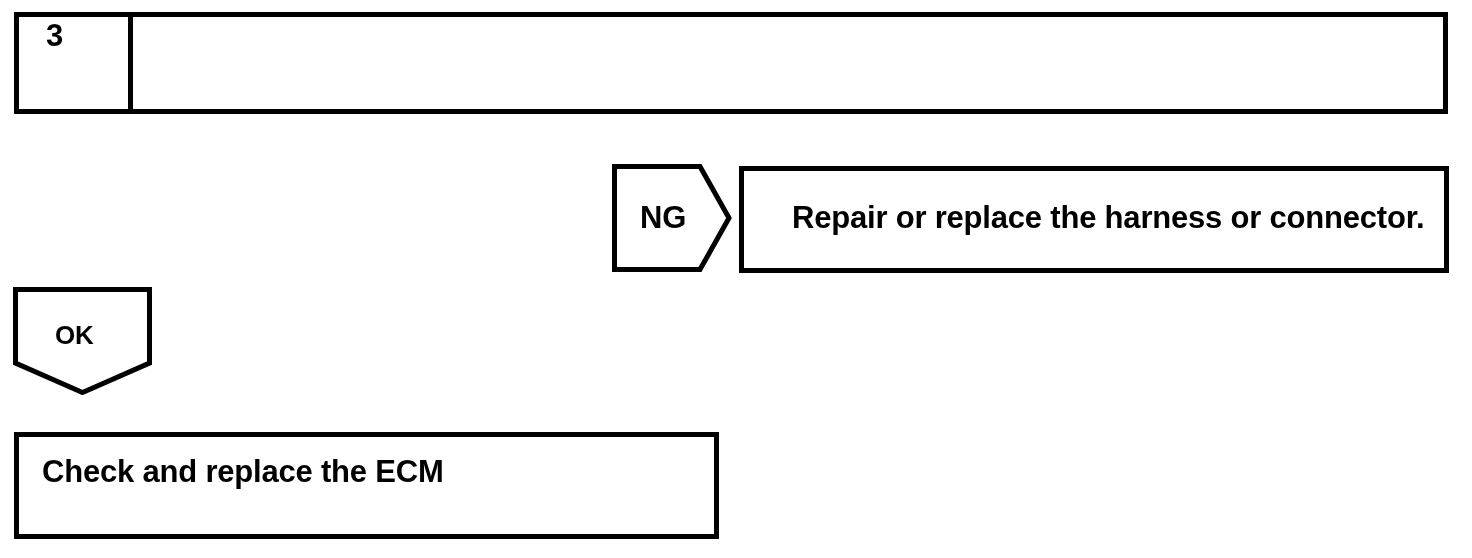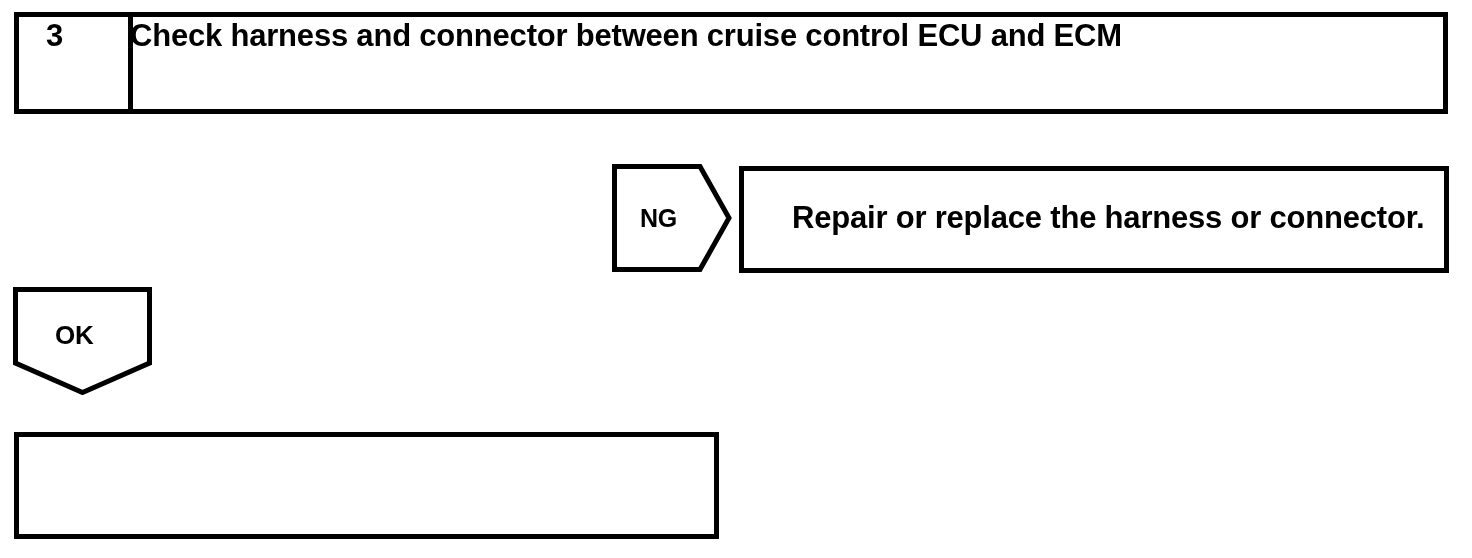--- a/index.html
+++ b/index.html
@@ -69,21 +69,21 @@
     position: absolute;
     left: 612px;
     top: 164px;
     width: 120px;
     height: 108px;
   }
   #ng-arrow svg { display: block; }
   #ng-label {
     left: 640px;
     top: 199px;
-    font-size: 25px;
+    font-size: 31px;
     line-height: 38px;
     text-align: right;
   }
 
   
   #repair-box {
     left: 739px;
     top: 166px;
     width: 710px;
     height: 107px;
@@ -128,34 +128,34 @@
 </style>
 </head>
 <body>
 
 <div id="canvas">
 
   <div class="flow-box" id="step-row">
     <div id="step-divider"></div>
   </div>
   <div class="box-label" id="step-number">3</div>
-  <div class="box-label" id="step-text">Check harness and connector between cruise control ECU and ECM</div>
 
   <div id="ng-arrow">
     <svg width="120" height="108" viewBox="0 0 120 108" aria-hidden="true">
       <polygon points="2.5,2.5 88,2.5 117,54 88,105.5 2.5,105.5" fill="#ffffff" stroke="#000000" stroke-width="5" stroke-linejoin="miter"></polygon>
     </svg>
   </div>
   <div class="box-label" id="ng-label">NG</div>
 
   <div class="flow-box" id="repair-box"></div>
   <div class="box-label" id="repair-text">Repair or replace the harness or connector.</div>
 
   <div id="ok-arrow">
     <svg width="139" height="108" viewBox="0 0 139 108" aria-hidden="true">
       <polygon points="2.5,2.5 136.5,2.5 136.5,76 69.5,105.5 2.5,76" fill="#ffffff" stroke="#000000" stroke-width="5" stroke-linejoin="miter"></polygon>
     </svg>
   </div>
   <div class="box-label" id="ok-label">OK</div>
 
   <div class="flow-box" id="result-box"></div>
+  <div class="box-label" id="result-text">Check and replace the ECM</div>
 
 </div>
 
 </body></html>

